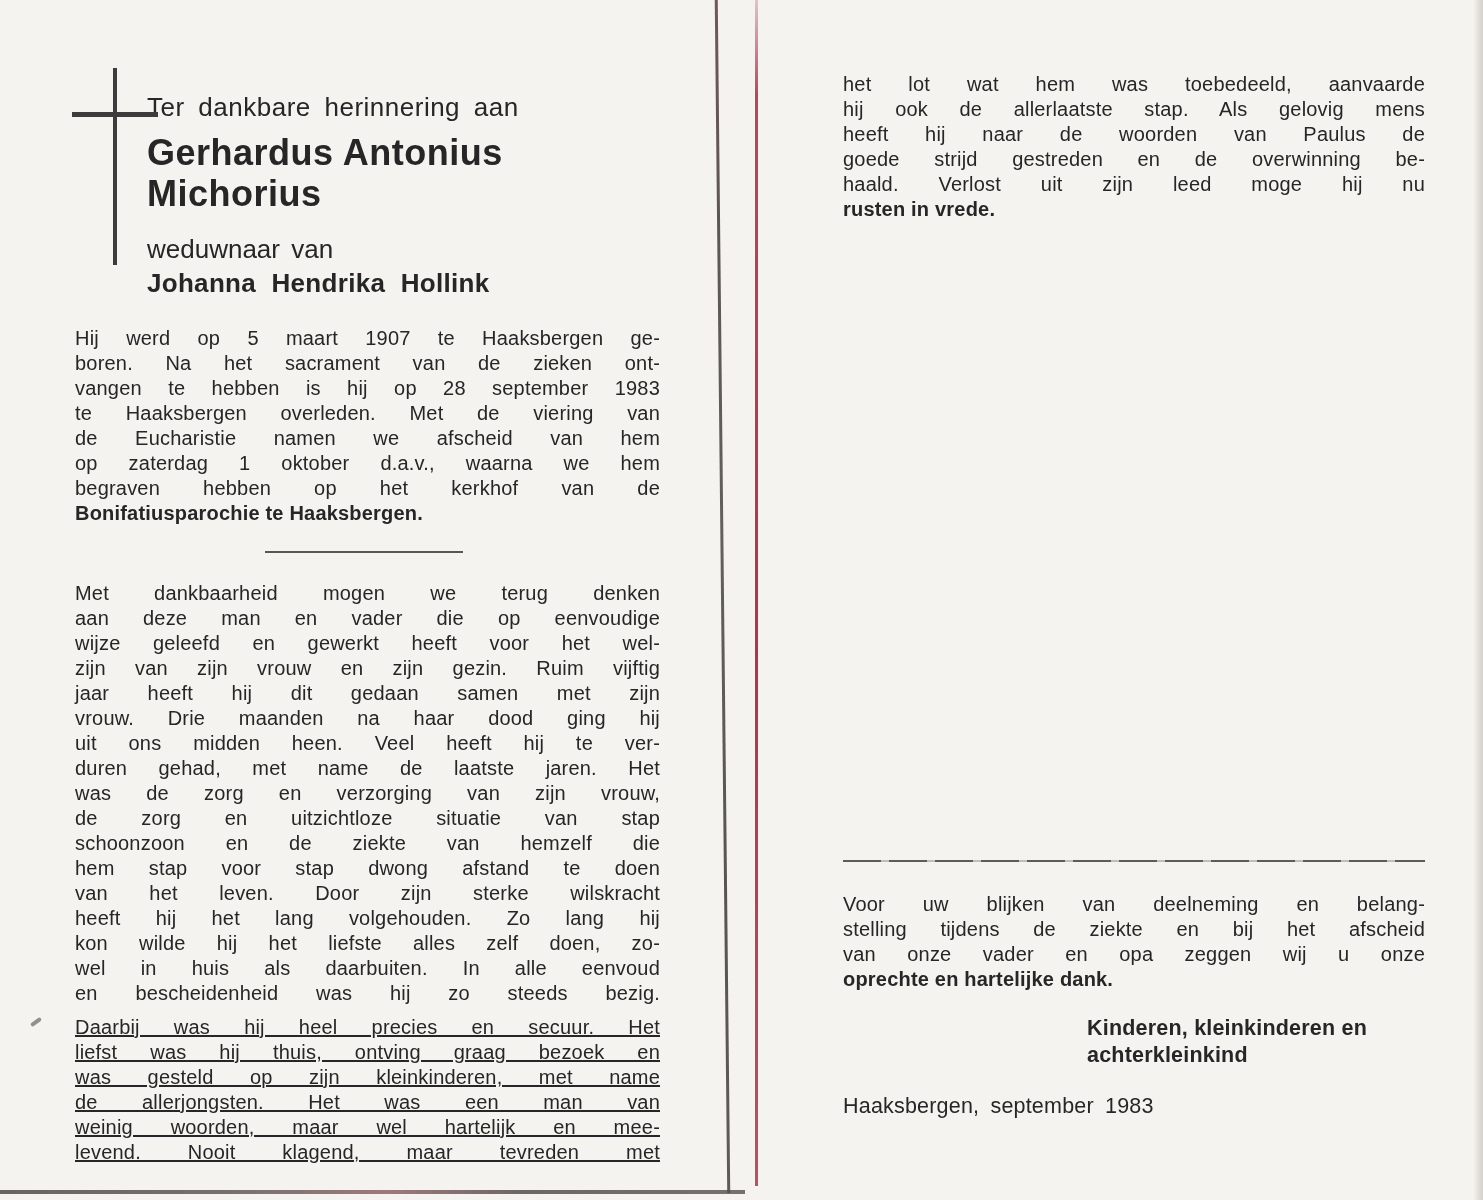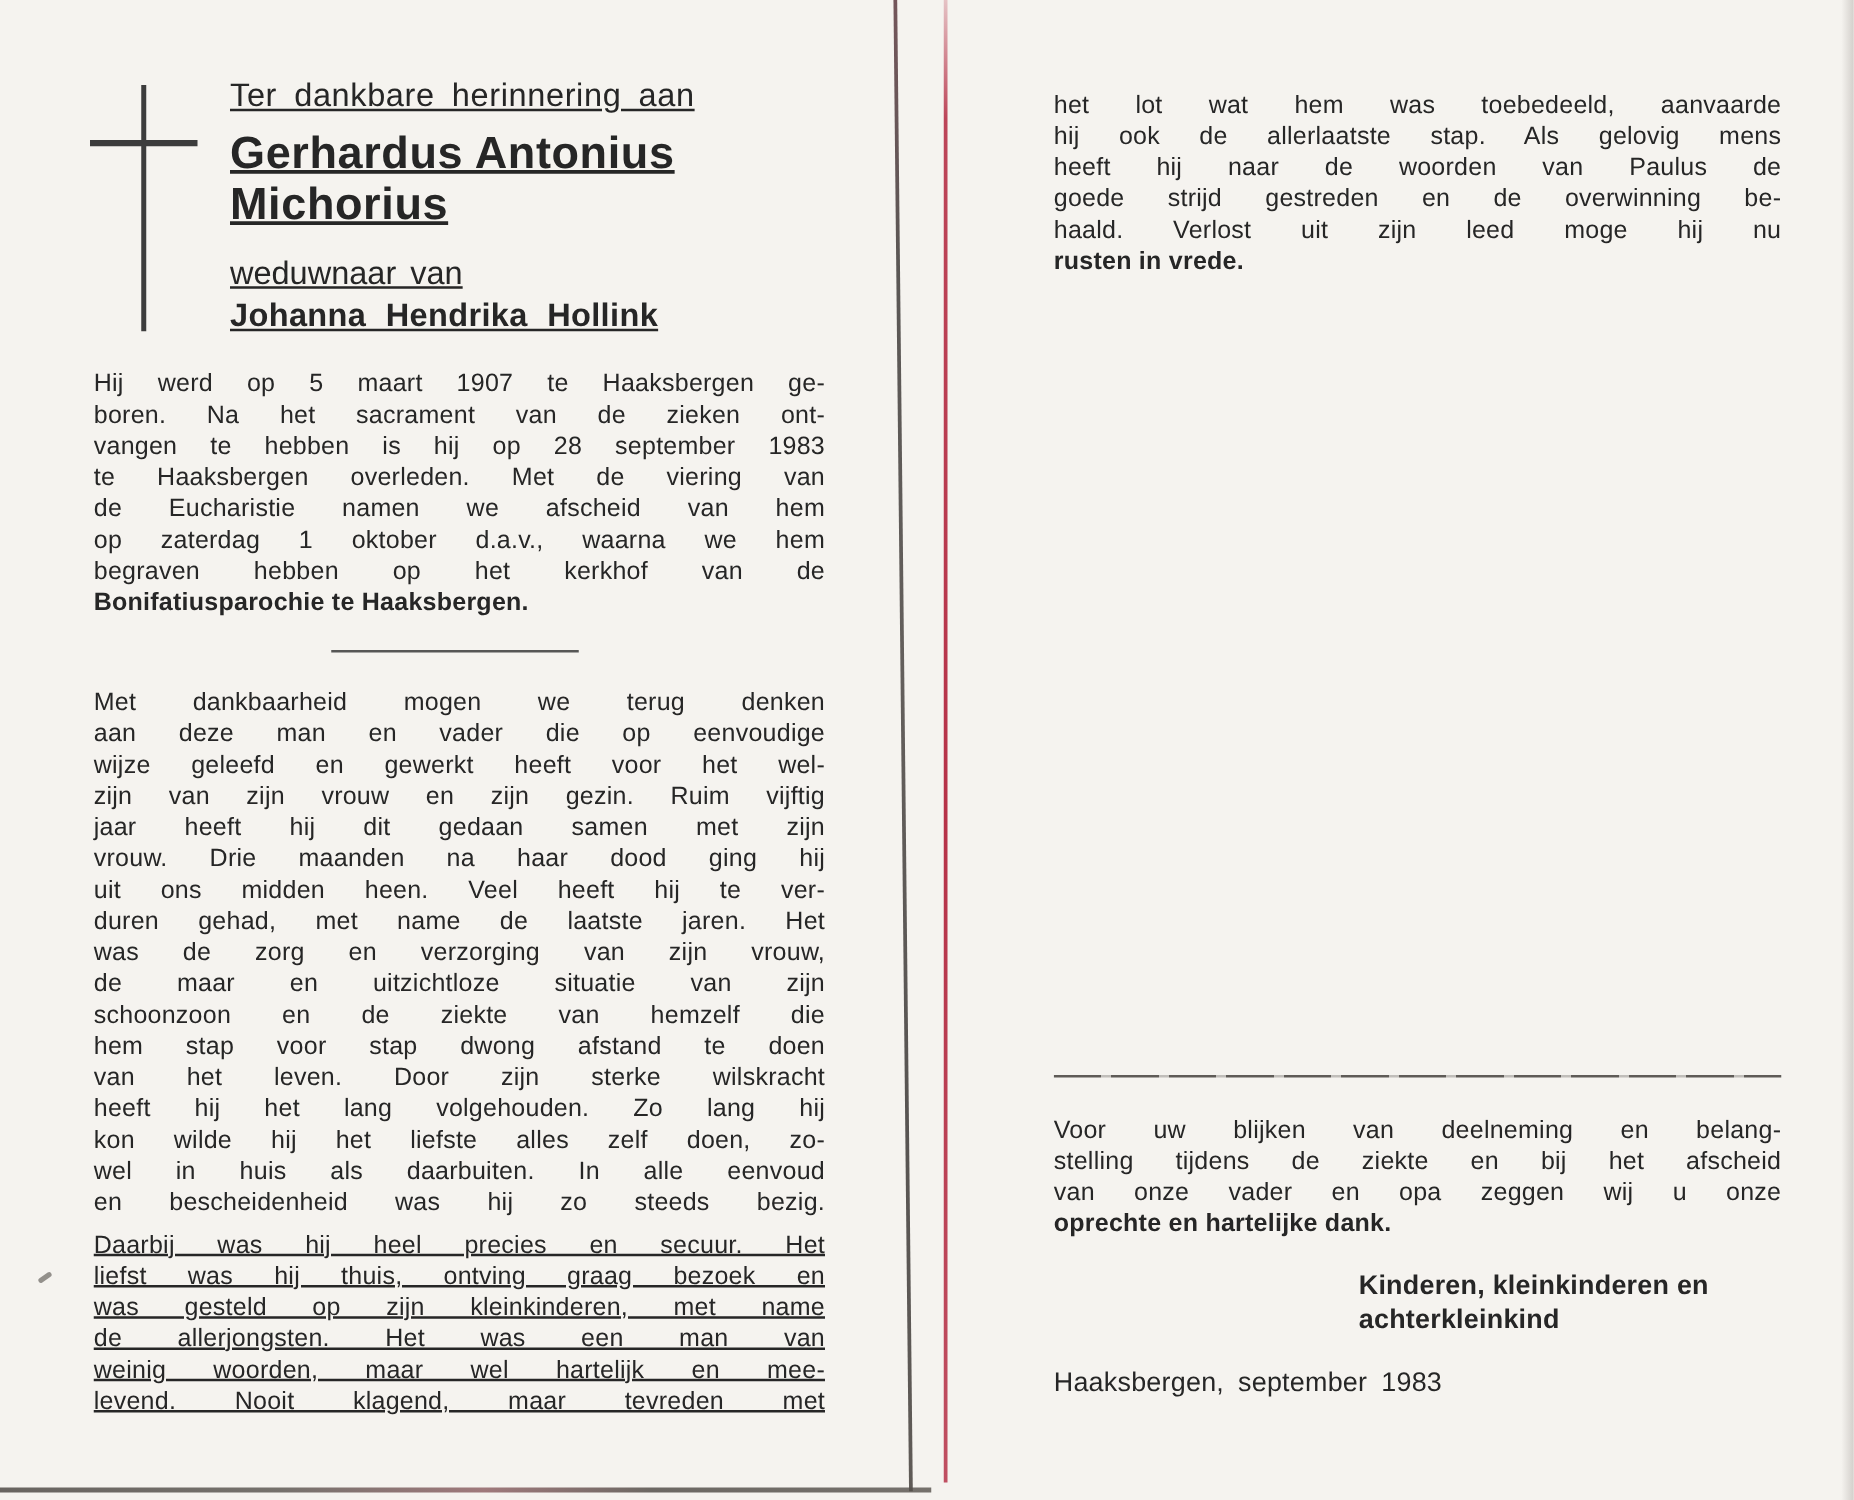--- a/index.html
+++ b/index.html
@@ -63,21 +63,21 @@
   .cross .v {
     position: absolute; left: 38px; top: 0;
     width: 4px; height: 197px; background: #3c3c3c;
   }
   .cross .h {
     position: absolute; left: -3px; top: 44px;
     width: 86px; height: 5px; background: #3c3c3c;
   }
 
   
-  .header { padding-top: 61px; margin-left: 109px; text-decoration: underline; }
+  .header { padding-top: 92px; margin-left: 72px; }
   .intro-line {
     font-size: 26px; line-height: 30px;
     word-spacing: 6px; letter-spacing: 0.5px;
   }
   .deceased-name {
     margin-top: 10px;
     font-size: 36px; line-height: 41px; font-weight: bold;
     letter-spacing: 0.5px;
   }
   .relation-line {
@@ -164,21 +164,21 @@
     <div class="para p2 lines justify-last">
         <div>Met dankbaarheid mogen we terug denken</div>
         <div>aan deze man en vader die op eenvoudige</div>
         <div>wijze geleefd en gewerkt heeft voor het wel-</div>
         <div>zijn van zijn vrouw en zijn gezin. Ruim vijftig</div>
         <div>jaar heeft hij dit gedaan samen met zijn</div>
         <div>vrouw. Drie maanden na haar dood ging hij</div>
         <div>uit ons midden heen. Veel heeft hij te ver-</div>
         <div>duren gehad, met name de laatste jaren. Het</div>
         <div>was de zorg en verzorging van zijn vrouw,</div>
-        <div>de maar en uitzichtloze situatie van zijn</div>
+        <div>de zorg en uitzichtloze situatie van stap</div>
         <div>schoonzoon en de ziekte van hemzelf die</div>
         <div>hem stap voor stap dwong afstand te doen</div>
         <div>van het leven. Door zijn sterke wilskracht</div>
         <div>heeft hij het lang volgehouden. Zo lang hij</div>
         <div>kon wilde hij het liefste alles zelf doen, zo-</div>
         <div>wel in huis als daarbuiten. In alle eenvoud</div>
         <div data-last="true">en bescheidenheid was hij zo steeds bezig.</div>
       </div>
 
     <div class="para p3 lines justify-last">

